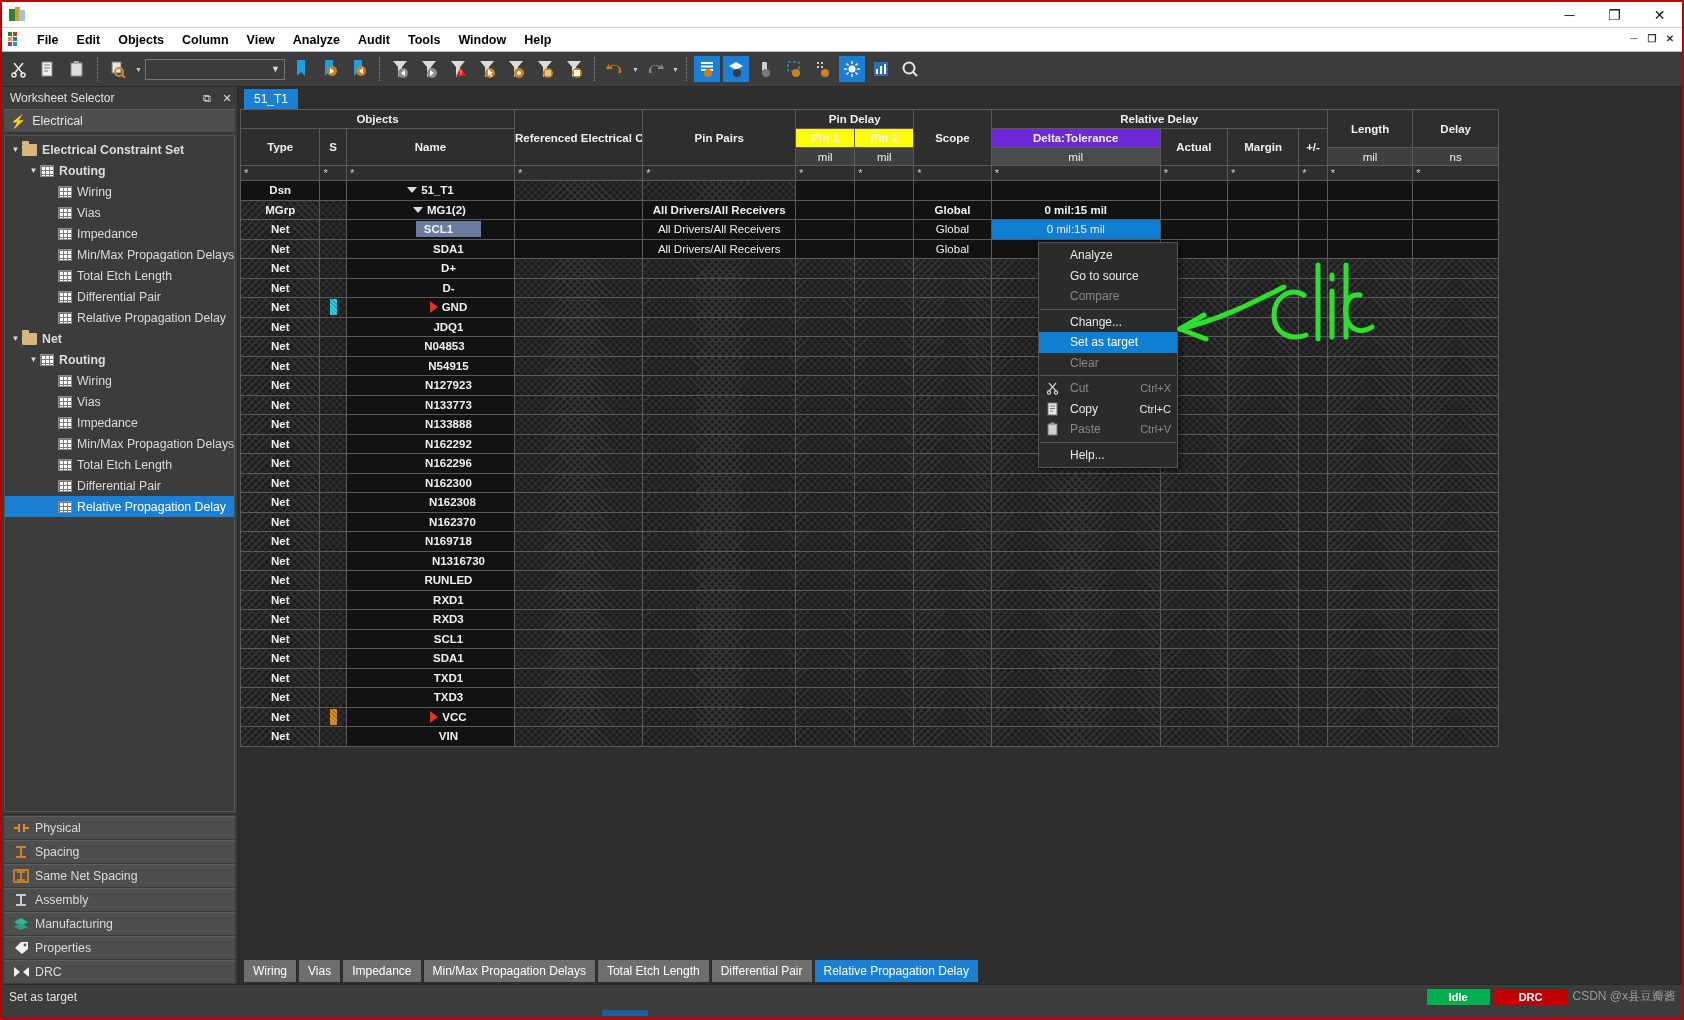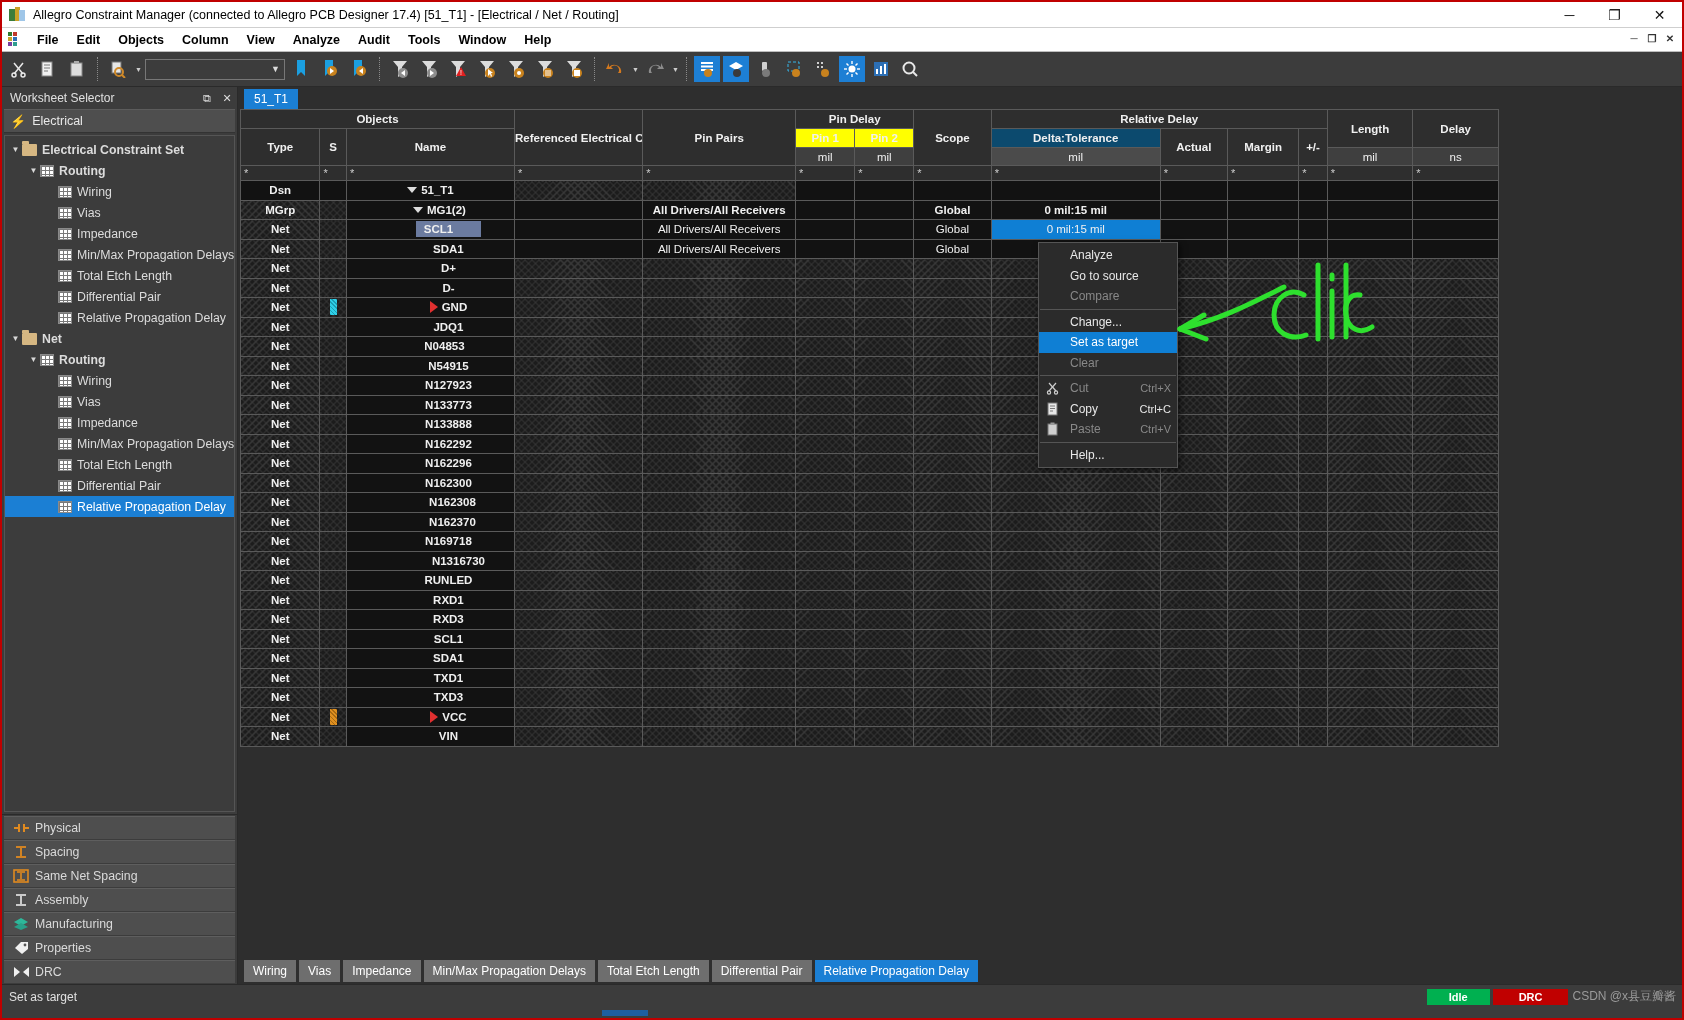--- a/index.html
+++ b/index.html
@@ -168,21 +168,21 @@
   .grid-wrap { flex:1; overflow:hidden; background:#2e2e2e; padding: 0 2px; min-height:0;}
   table.grid { border-collapse:collapse; table-layout:fixed; width:1259px; }
   table.grid th, table.grid td {
     border:1px solid #5a5a5a; font-size:11.5px; color:#f0f0f0;
     padding:0; text-align:center; overflow:hidden; white-space:nowrap;
   }
   th.hcell { background:#2e2e2e; font-weight:bold; height:22px; }
   th.grp { height:19px; }
   th.unit { background:#3f3f3f; font-weight:normal; height:18px; font-size:11px;}
   th.yellow { background:#ffff00; color:#000; height:19px; }
-  th.delta { background:#0c4a6e; color:#fff; height:14px; }
+  th.delta { background:#6d28d9; color:#fff; height:14px; }
   th.delta-unit { background:#4b4b4b; height:18px; font-weight:normal;}
   tr.filter td { height:15px; background:#2e2e2e; text-align:left; padding-left:3px; font-size:11px; color:#cfcfcf;}
 
   td.cell { height:19.5px; background:#121212; }
   td.hatched {
     background-color:#1c1c1c;
     background-image:
       repeating-linear-gradient(45deg, #3a3a3a 0 1px, transparent 1px 5px),
       repeating-linear-gradient(-45deg, #3a3a3a 0 1px, transparent 1px 5px);
   }
@@ -242,21 +242,20 @@
 <body>
 
 <div id="app">
 
   <div class="titlebar">
     <div class="app-icon">
       <span class="g1"></span>
         <span class="g2"></span>
         <span class="g3"></span>
     </div>
-    <div class="title">Allegro Constraint Manager (connected to Allegro PCB Designer 17.4) [51_T1] - [Electrical / Net / Routing]</div>
     <div class="spacer"></div>
     <div class="winbtn">─</div>
     <div class="winbtn">❐</div>
     <div class="winbtn close">✕</div>
   </div>
 
   <div class="menubar">
     <div class="mini-icon">
       <i class="a"></i>
         <i class="b"></i>

